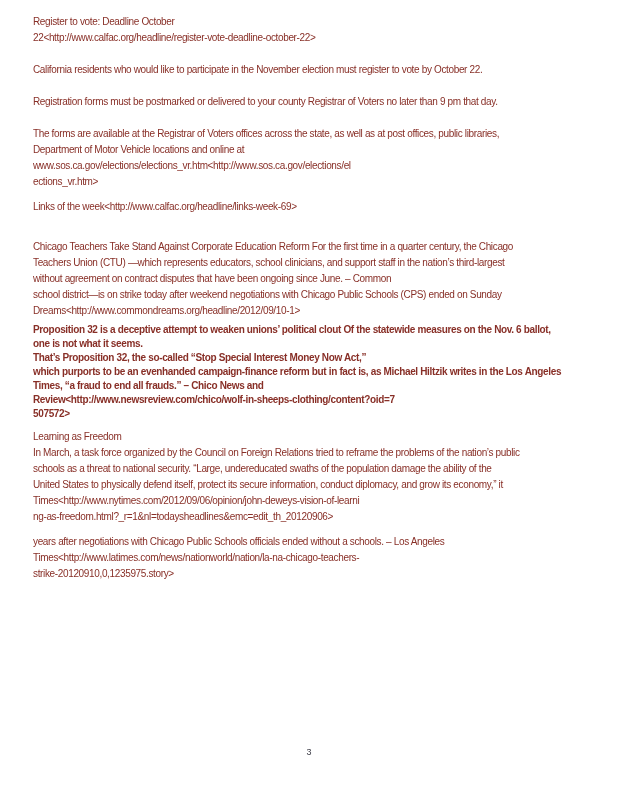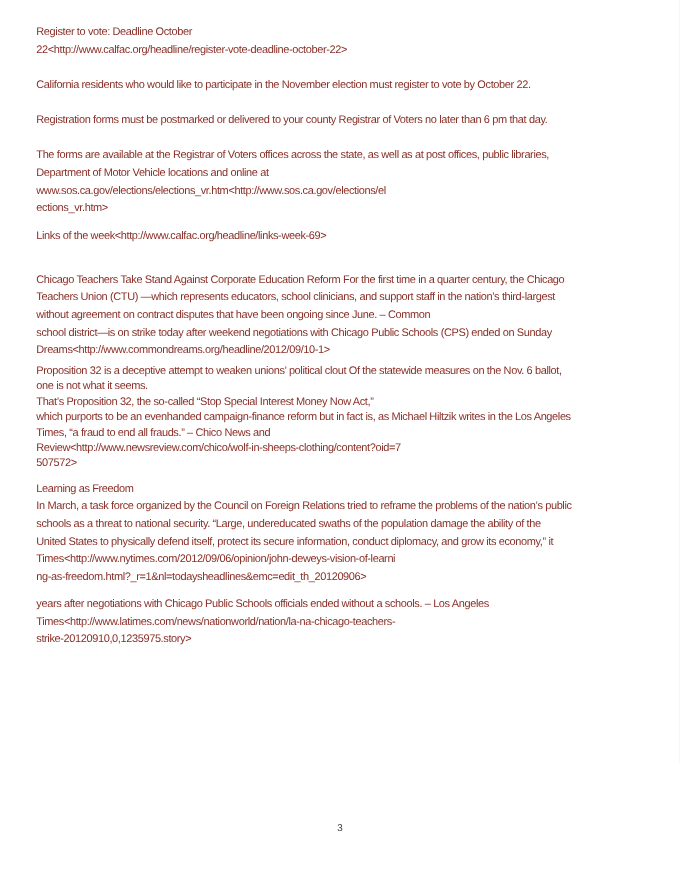--- a/index.html
+++ b/index.html
@@ -8,32 +8,32 @@
     width: 618px;
     height: 799px;
     margin: 0 auto;
     background: var(--background, #ffffff);
     font-family: "Liberation Sans", sans-serif;
     overflow: hidden;
   }
   .content {
     position: absolute;
     left: 33px;
-    top: 22px;
+    top: 14px;
     width: 565px;
   }
   .para { margin: 0 0 16px 0; }
   .line {
     font-size: 10px;
     line-height: 16px;
     letter-spacing: -0.35px;
     white-space: pre;
     color: var(--text-color, #882f27);
   }
-  .para.tight .line { line-height: 14px; }
+  .para.tight .line { line-height: 14px; font-weight: bold; }
   .para.mb9  { margin-bottom: 9px; }
   .para.mb13 { margin-bottom: 24px; }
   .para.mb4  { margin-bottom: 4px; }
   .para.mb8  { margin-bottom: 8px; }
   .para.mb0  { margin-bottom: 0; }
   .footer {
     position: absolute;
     left: 0;
     right: 0;
     top: 746px;
@@ -52,21 +52,21 @@
     <div class="para">
       <div class="line">Register to vote: Deadline October</div>
       <div class="line">22&lt;http://www.calfac.org/headline/register-vote-deadline-october-22&gt;</div>
     </div>
 
     <div class="para">
       <div class="line">California residents who would like to participate in the November election must register to vote by October 22.</div>
     </div>
 
     <div class="para">
-      <div class="line">Registration forms must be postmarked or delivered to your county Registrar of Voters no later than 6 pm that day.</div>
+      <div class="line">Registration forms must be postmarked or delivered to your county Registrar of Voters no later than 9 pm that day.</div>
     </div>
 
     <div class="para mb9">
       <div class="line">The forms are available at the Registrar of Voters offices across the state, as well as at post offices, public libraries,</div>
       <div class="line">Department of Motor Vehicle locations and online at</div>
       <div class="line">www.sos.ca.gov/elections/elections_vr.htm&lt;http://www.sos.ca.gov/elections/el</div>
       <div class="line">ections_vr.htm&gt;</div>
     </div>
 
     <div class="para mb13">

